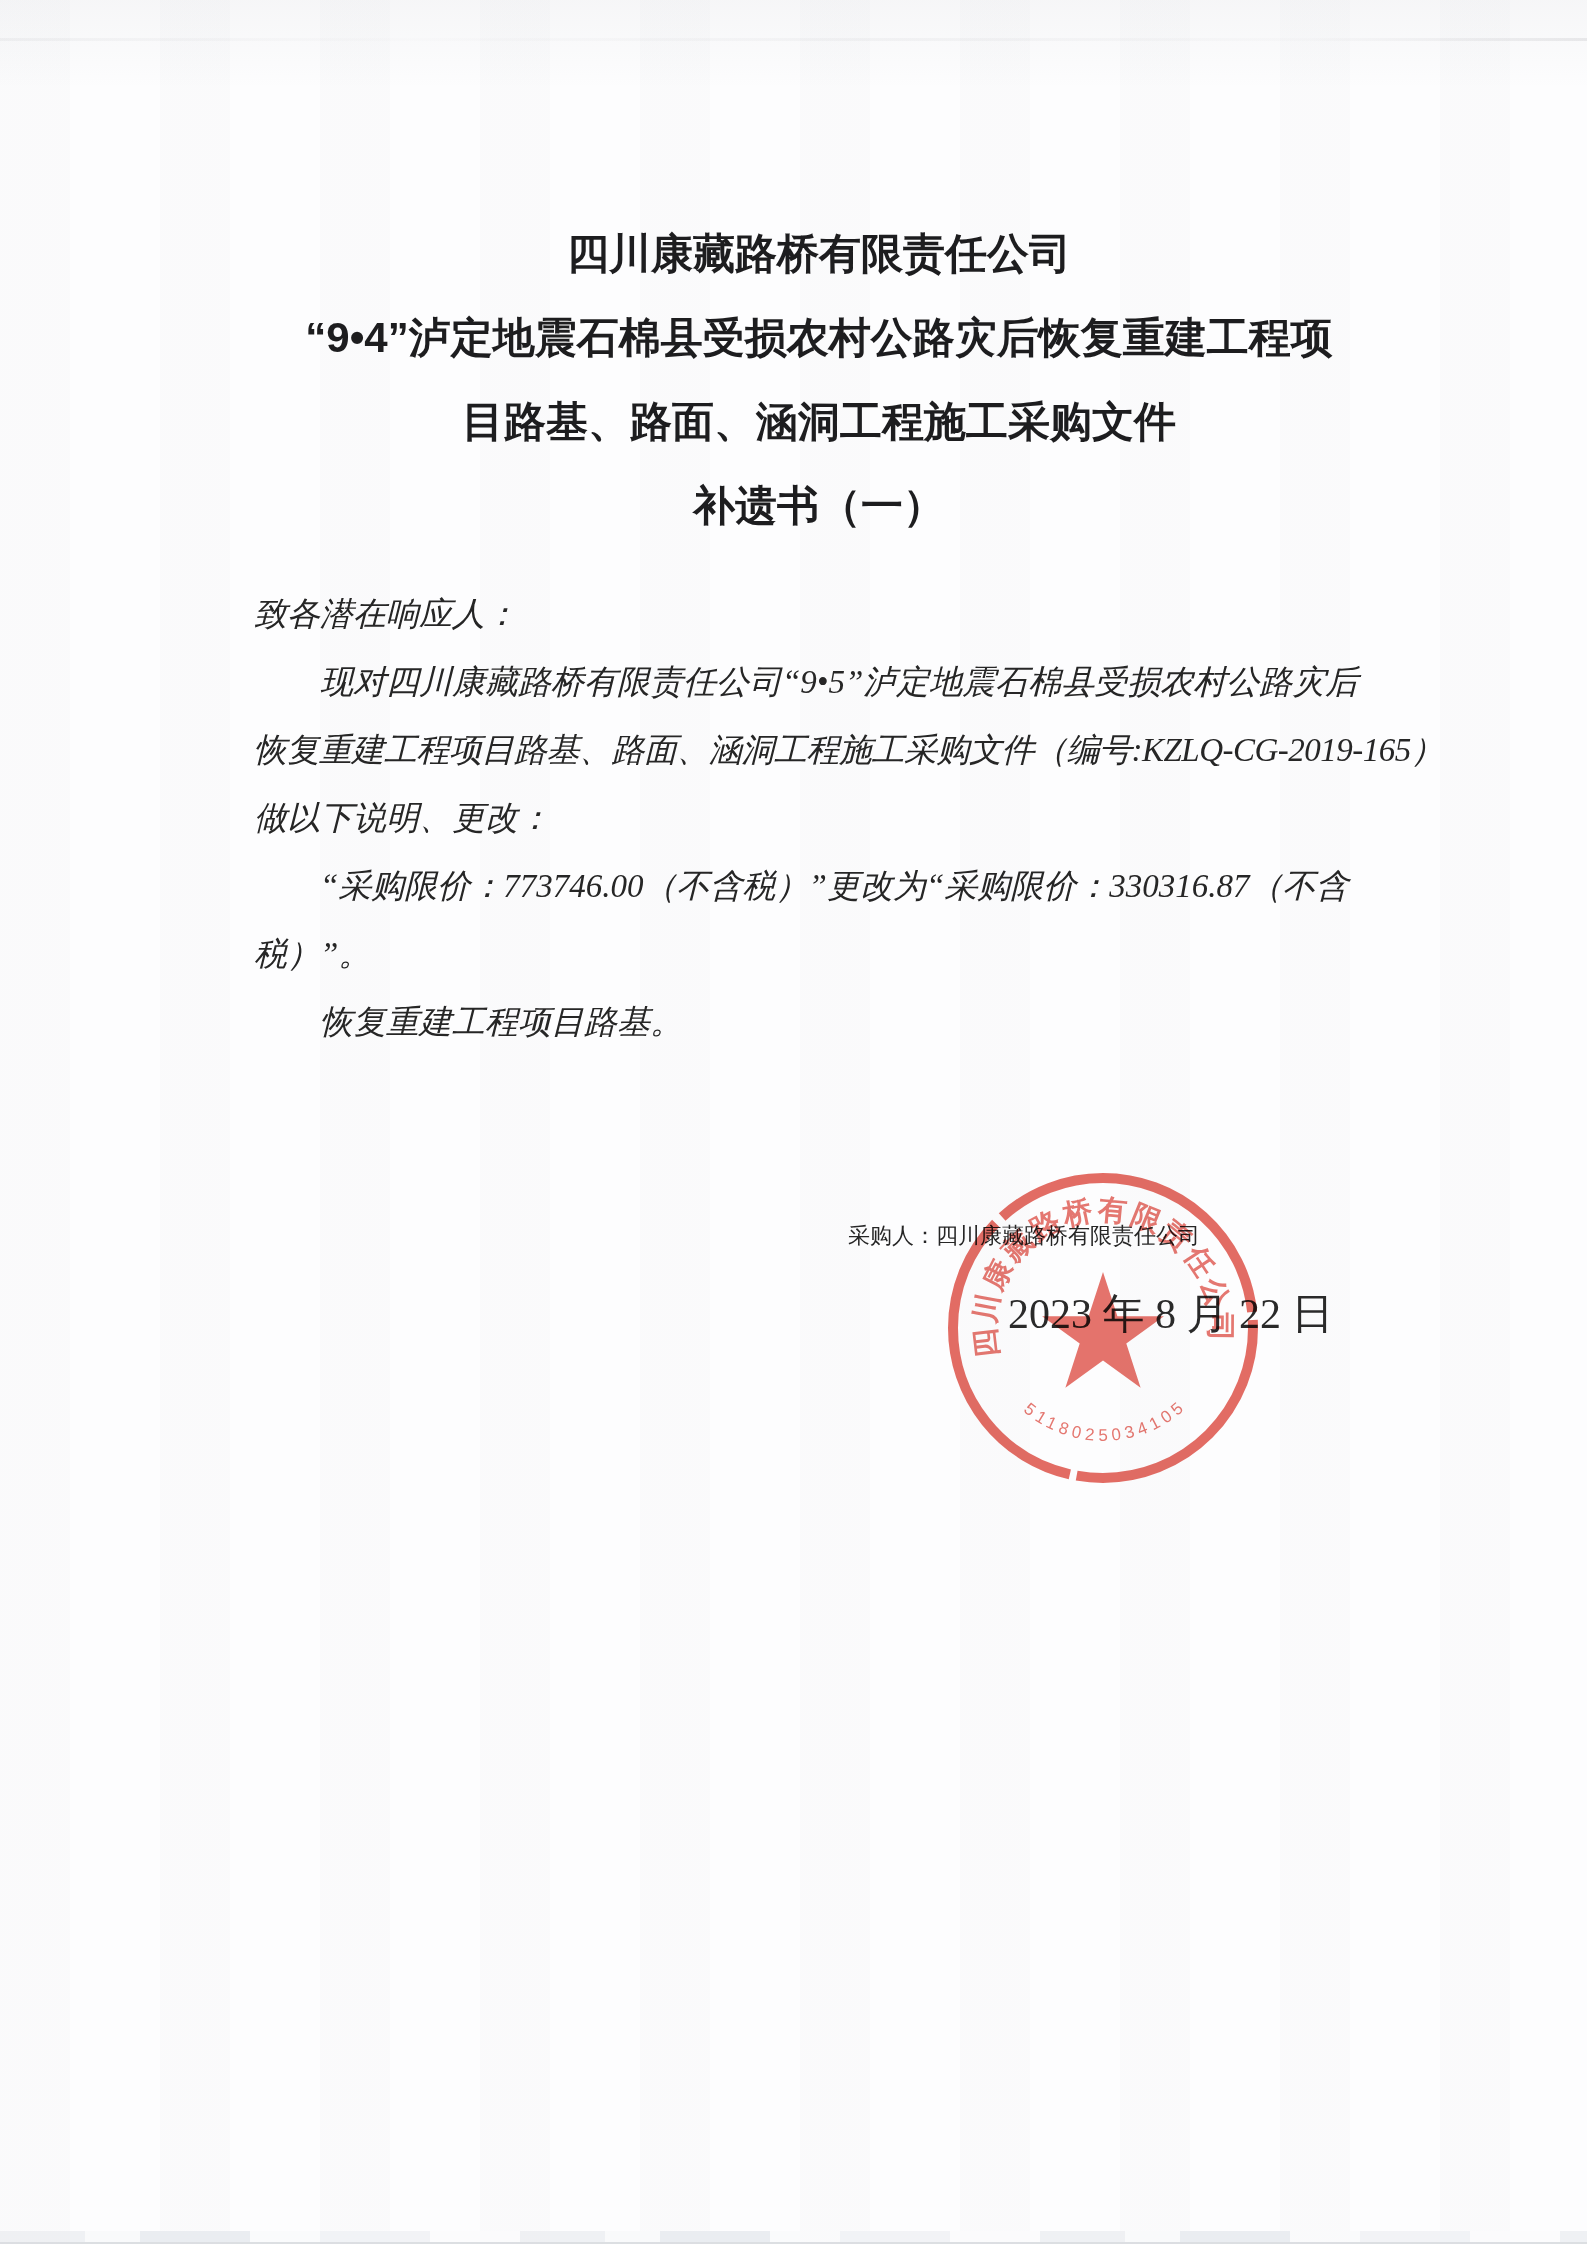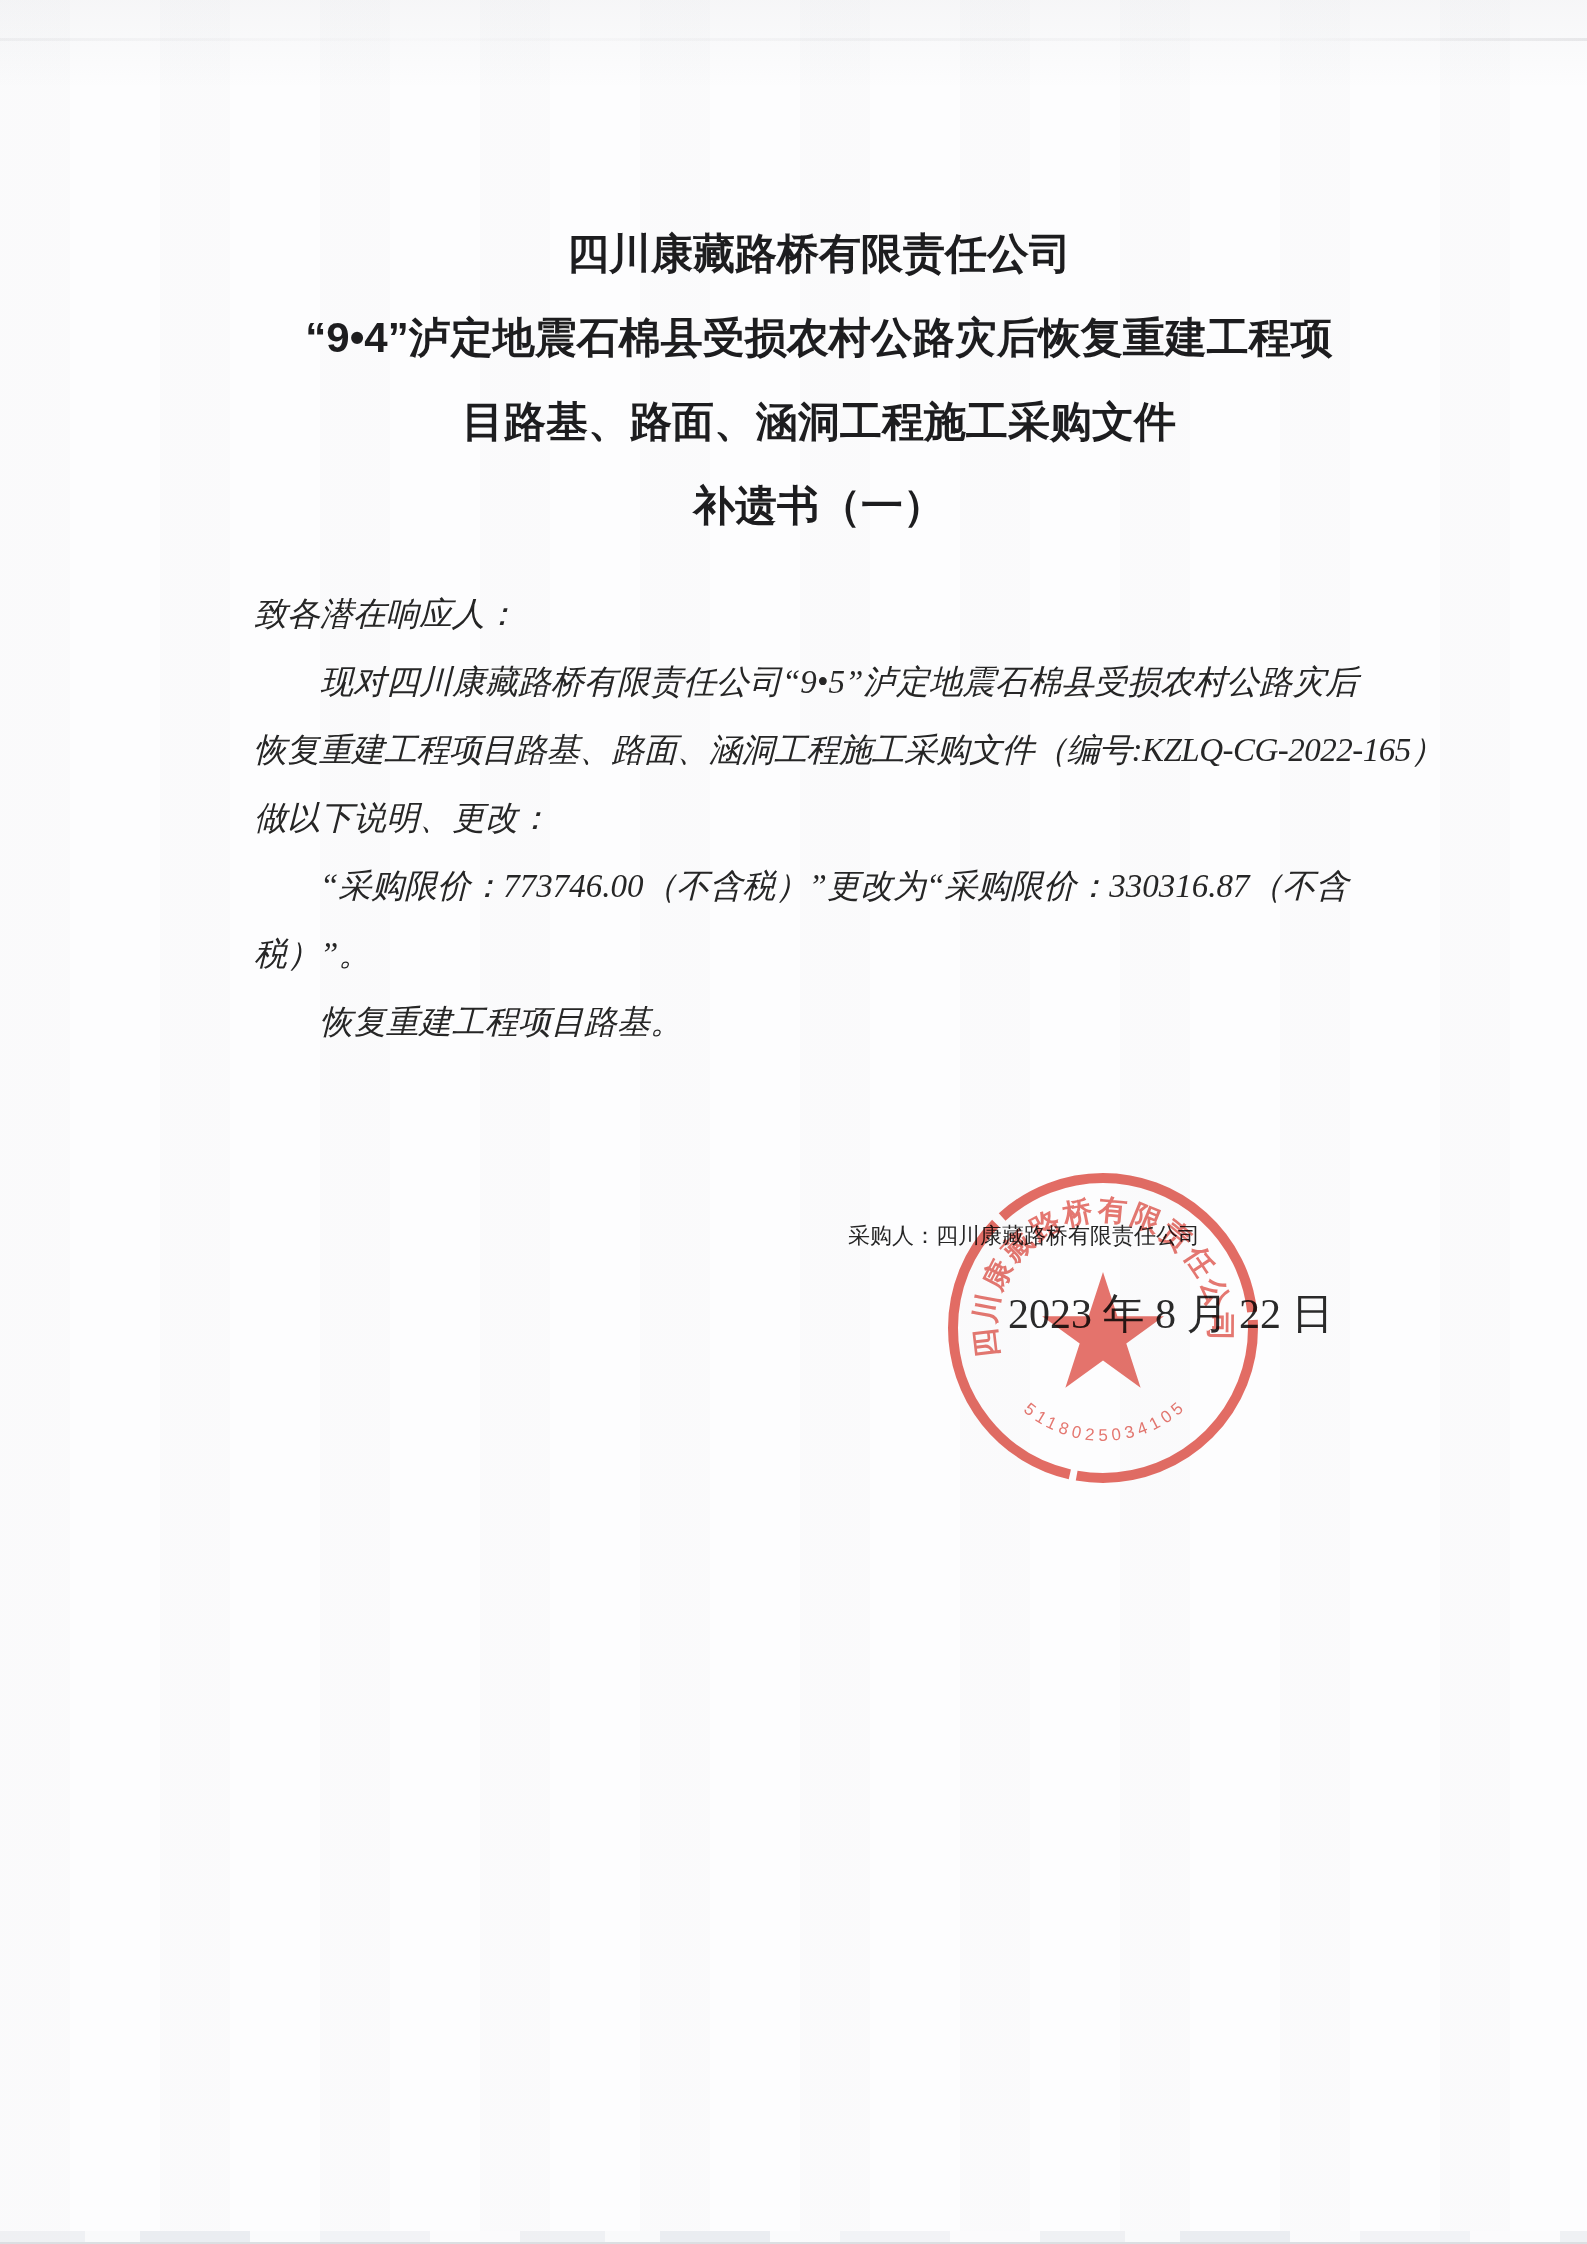--- a/index.html
+++ b/index.html
@@ -79,21 +79,21 @@
   <div class="title-block">
     <div>四川康藏路桥有限责任公司</div>
     <div>“9•4”泸定地震石棉县受损农村公路灾后恢复重建工程项</div>
     <div>目路基、路面、涵洞工程施工采购文件</div>
     <div>补遗书（一）</div>
   </div>
 
   <div class="body-block">
     <div class="body-line">致各潜在响应人：</div>
     <div class="body-line indent">现对四川康藏路桥有限责任公司“9•5”泸定地震石棉县受损农村公路灾后</div>
-    <div class="body-line tight">恢复重建工程项目路基、路面、涵洞工程施工采购文件（编号:KZLQ-CG-2022-165）</div>
+    <div class="body-line tight">恢复重建工程项目路基、路面、涵洞工程施工采购文件（编号:KZLQ-CG-2019-165）</div>
     <div class="body-line">做以下说明、更改：</div>
     <div class="body-line indent">“采购限价：773746.00（不含税）”更改为“采购限价：330316.87（不含</div>
     <div class="body-line">税）”。</div>
     <div class="body-line indent">恢复重建工程项目路基。</div>
   </div>
 
   <div class="sign-line1">采购人：四川康藏路桥有限责任公司</div>
   <div class="sign-line2">2023 年 8 月 22 日</div>
 
   <svg class="seal" viewBox="0 0 340 340">

